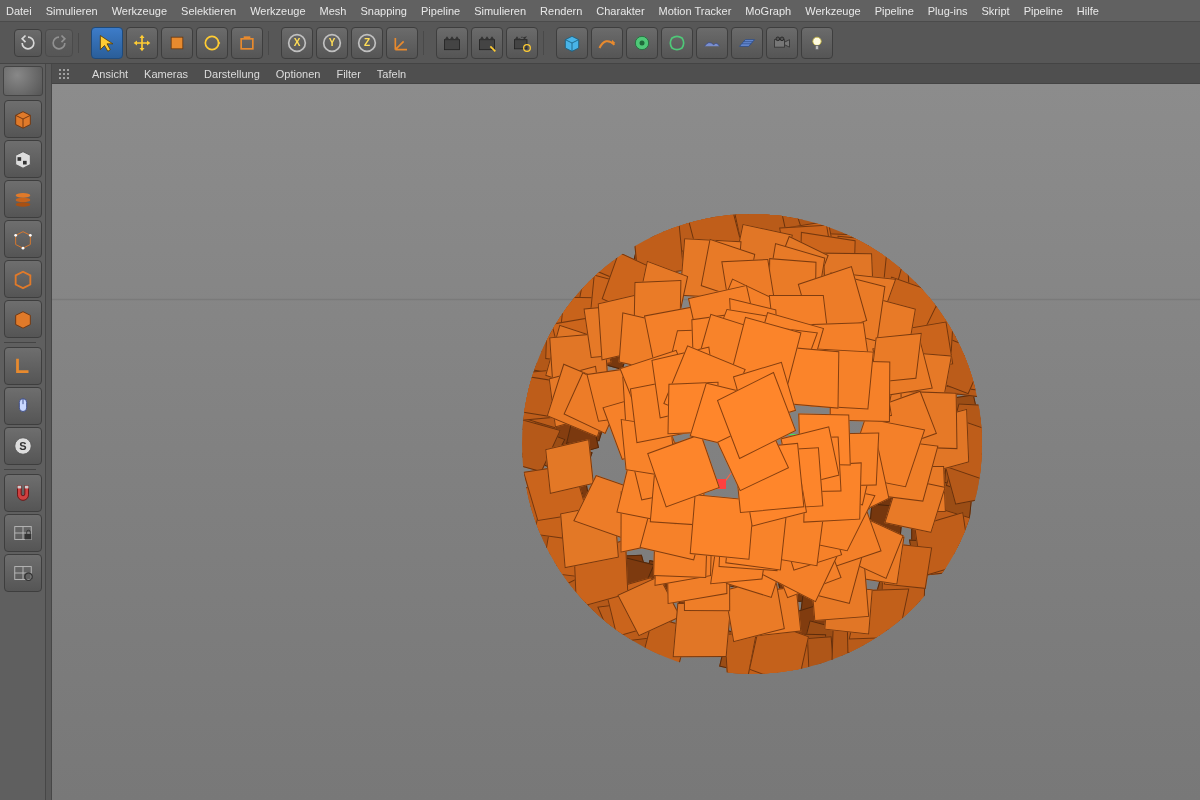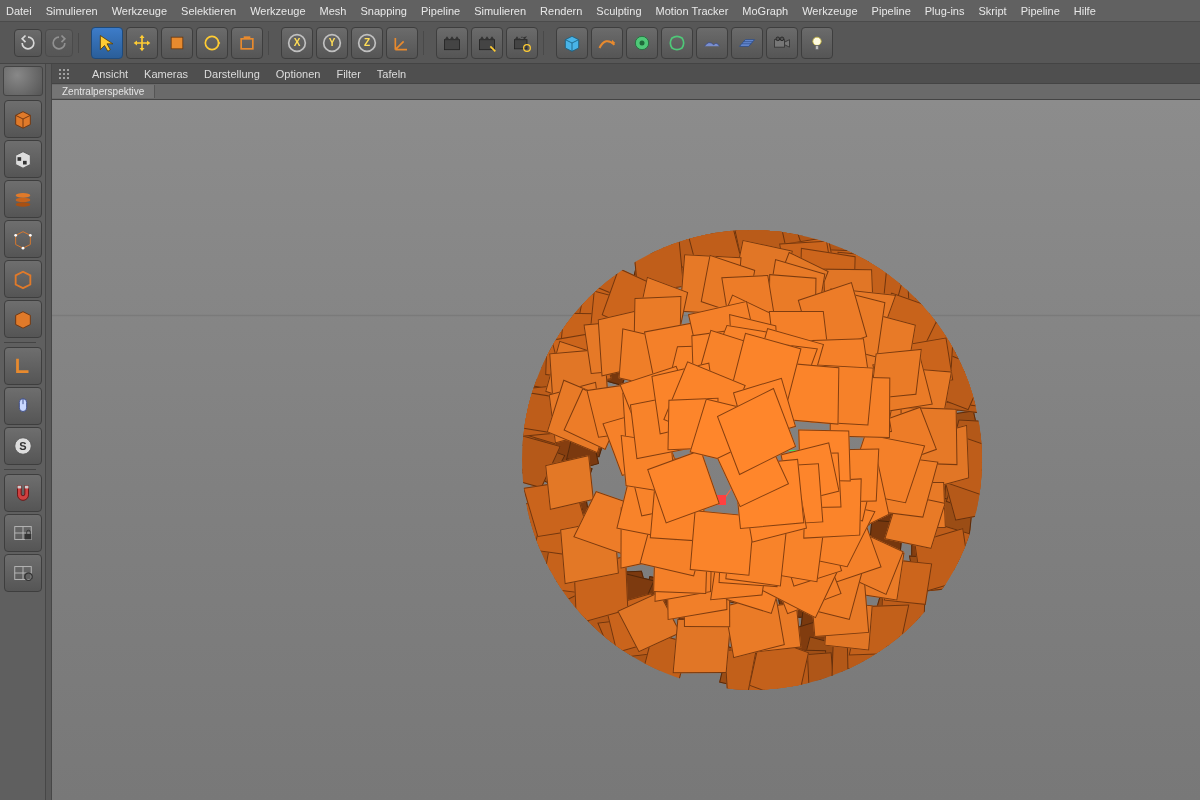--- a/index.html
+++ b/index.html
@@ -65,21 +65,21 @@
     <span class="menu-item">Datei</span>
     <span class="menu-item">Simulieren</span>
     <span class="menu-item">Werkzeuge</span>
     <span class="menu-item">Selektieren</span>
     <span class="menu-item">Werkzeuge</span>
     <span class="menu-item">Mesh</span>
     <span class="menu-item">Snapping</span>
     <span class="menu-item">Pipeline</span>
     <span class="menu-item">Simulieren</span>
     <span class="menu-item">Rendern</span>
-    <span class="menu-item">Sculpting</span>
+    <span class="menu-item">Charakter</span>
     <span class="menu-item">Motion Tracker</span>
     <span class="menu-item">MoGraph</span>
     <span class="menu-item">Werkzeuge</span>
     <span class="menu-item">Pipeline</span>
     <span class="menu-item">Plug-ins</span>
     <span class="menu-item">Skript</span>
     <span class="menu-item">Pipeline</span>
     <span class="menu-item">Hilfe</span>
   </div>
 
@@ -329,23 +329,20 @@
             <circle cx="10" cy="2" r="1"></circle>
             <circle cx="2" cy="6" r="1"></circle>
             <circle cx="6" cy="6" r="1"></circle>
             <circle cx="10" cy="6" r="1"></circle>
             <circle cx="2" cy="10" r="1"></circle>
             <circle cx="6" cy="10" r="1"></circle>
             <circle cx="10" cy="10" r="1"></circle>
           </g>
         </svg>
       <span id="vp-menu-items"><span style="margin-right: 16px; cursor: pointer;">Ansicht</span><span style="margin-right: 16px; cursor: pointer;">Kameras</span><span style="margin-right: 16px; cursor: pointer;">Darstellung</span><span style="margin-right: 16px; cursor: pointer;">Optionen</span><span style="margin-right: 16px; cursor: pointer;">Filter</span><span style="margin-right: 16px; cursor: pointer;">Tafeln</span></span>
-    </div>
-    <div class="vp-tab">
-      <div class="tab">Zentralperspektive</div>
     </div>
     <div class="viewport">
       <div class="horizon"></div>
       <div class="sphere" id="sphere">
           <div class="cube light" style="left: 332.964px; top: 86.6793px; width: 57.2252px; height: 57.2252px; transform: rotate(10.7939deg) skew(1.11474deg, 3.9787deg); z-index: 82; filter: brightness(1);"></div>
           <div class="cube dark" style="left: 134.675px; top: 160.077px; width: 27.6752px; height: 27.6752px; transform: rotate(11.2332deg) skew(3.78465deg, -3.2125deg); z-index: 5; filter: brightness(0.58);"></div>
           <div class="cube light" style="left: 193.331px; top: 97.8449px; width: 62.1252px; height: 62.1252px; transform: rotate(15.7466deg) skew(-5.71211deg, -6.57037deg); z-index: 95; filter: brightness(1.07);"></div>
           <div class="cube light" style="left: 111.624px; top: 66.9032px; width: 46.5752px; height: 46.5752px; transform: rotate(-2.33265deg) skew(-3.37554deg, -0.0949074deg); z-index: 83; filter: brightness(1.01);"></div>
           <div class="cube dark" style="left: 176.146px; top: 141.662px; width: 25.0252px; height: 25.0252px; transform: rotate(10.3289deg) skew(-1.20563deg, 4.21389deg); z-index: 4; filter: brightness(0.57);"></div>
           <div class="cube light" style="left: 298.778px; top: 294.497px; width: 53.4752px; height: 53.4752px; transform: rotate(-12.9355deg) skew(6.79761deg, -5.64398deg); z-index: 91; filter: brightness(1.05);"></div>

